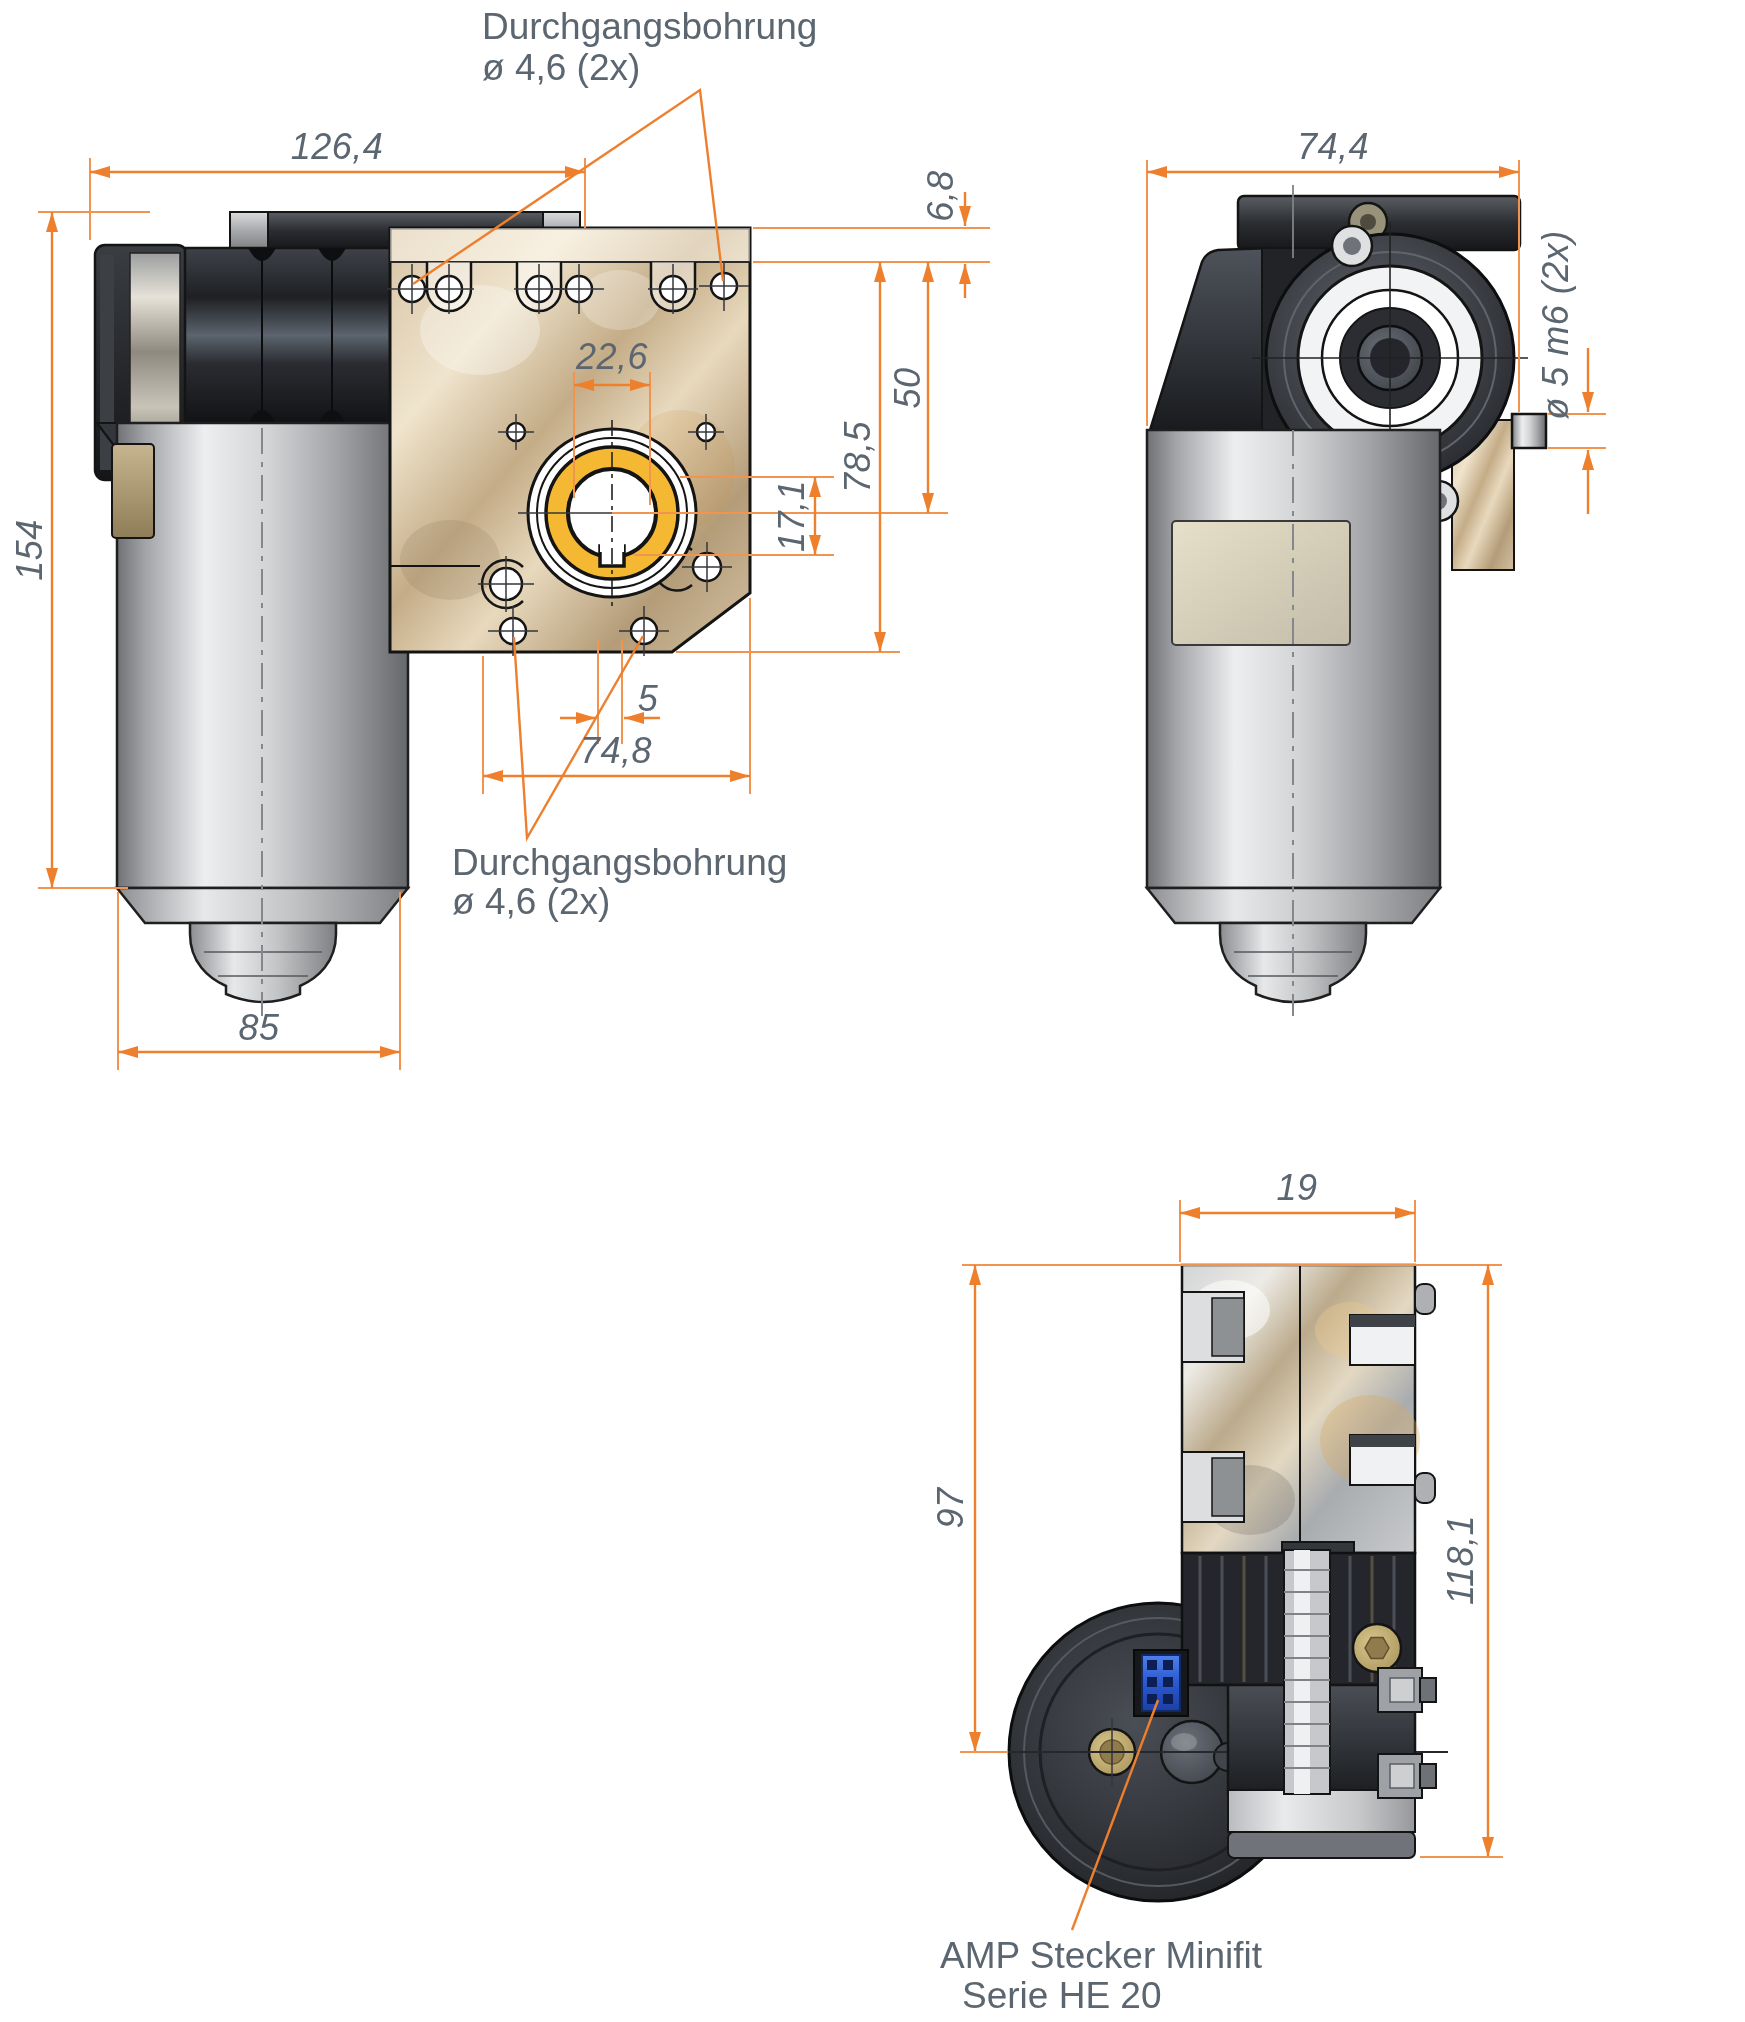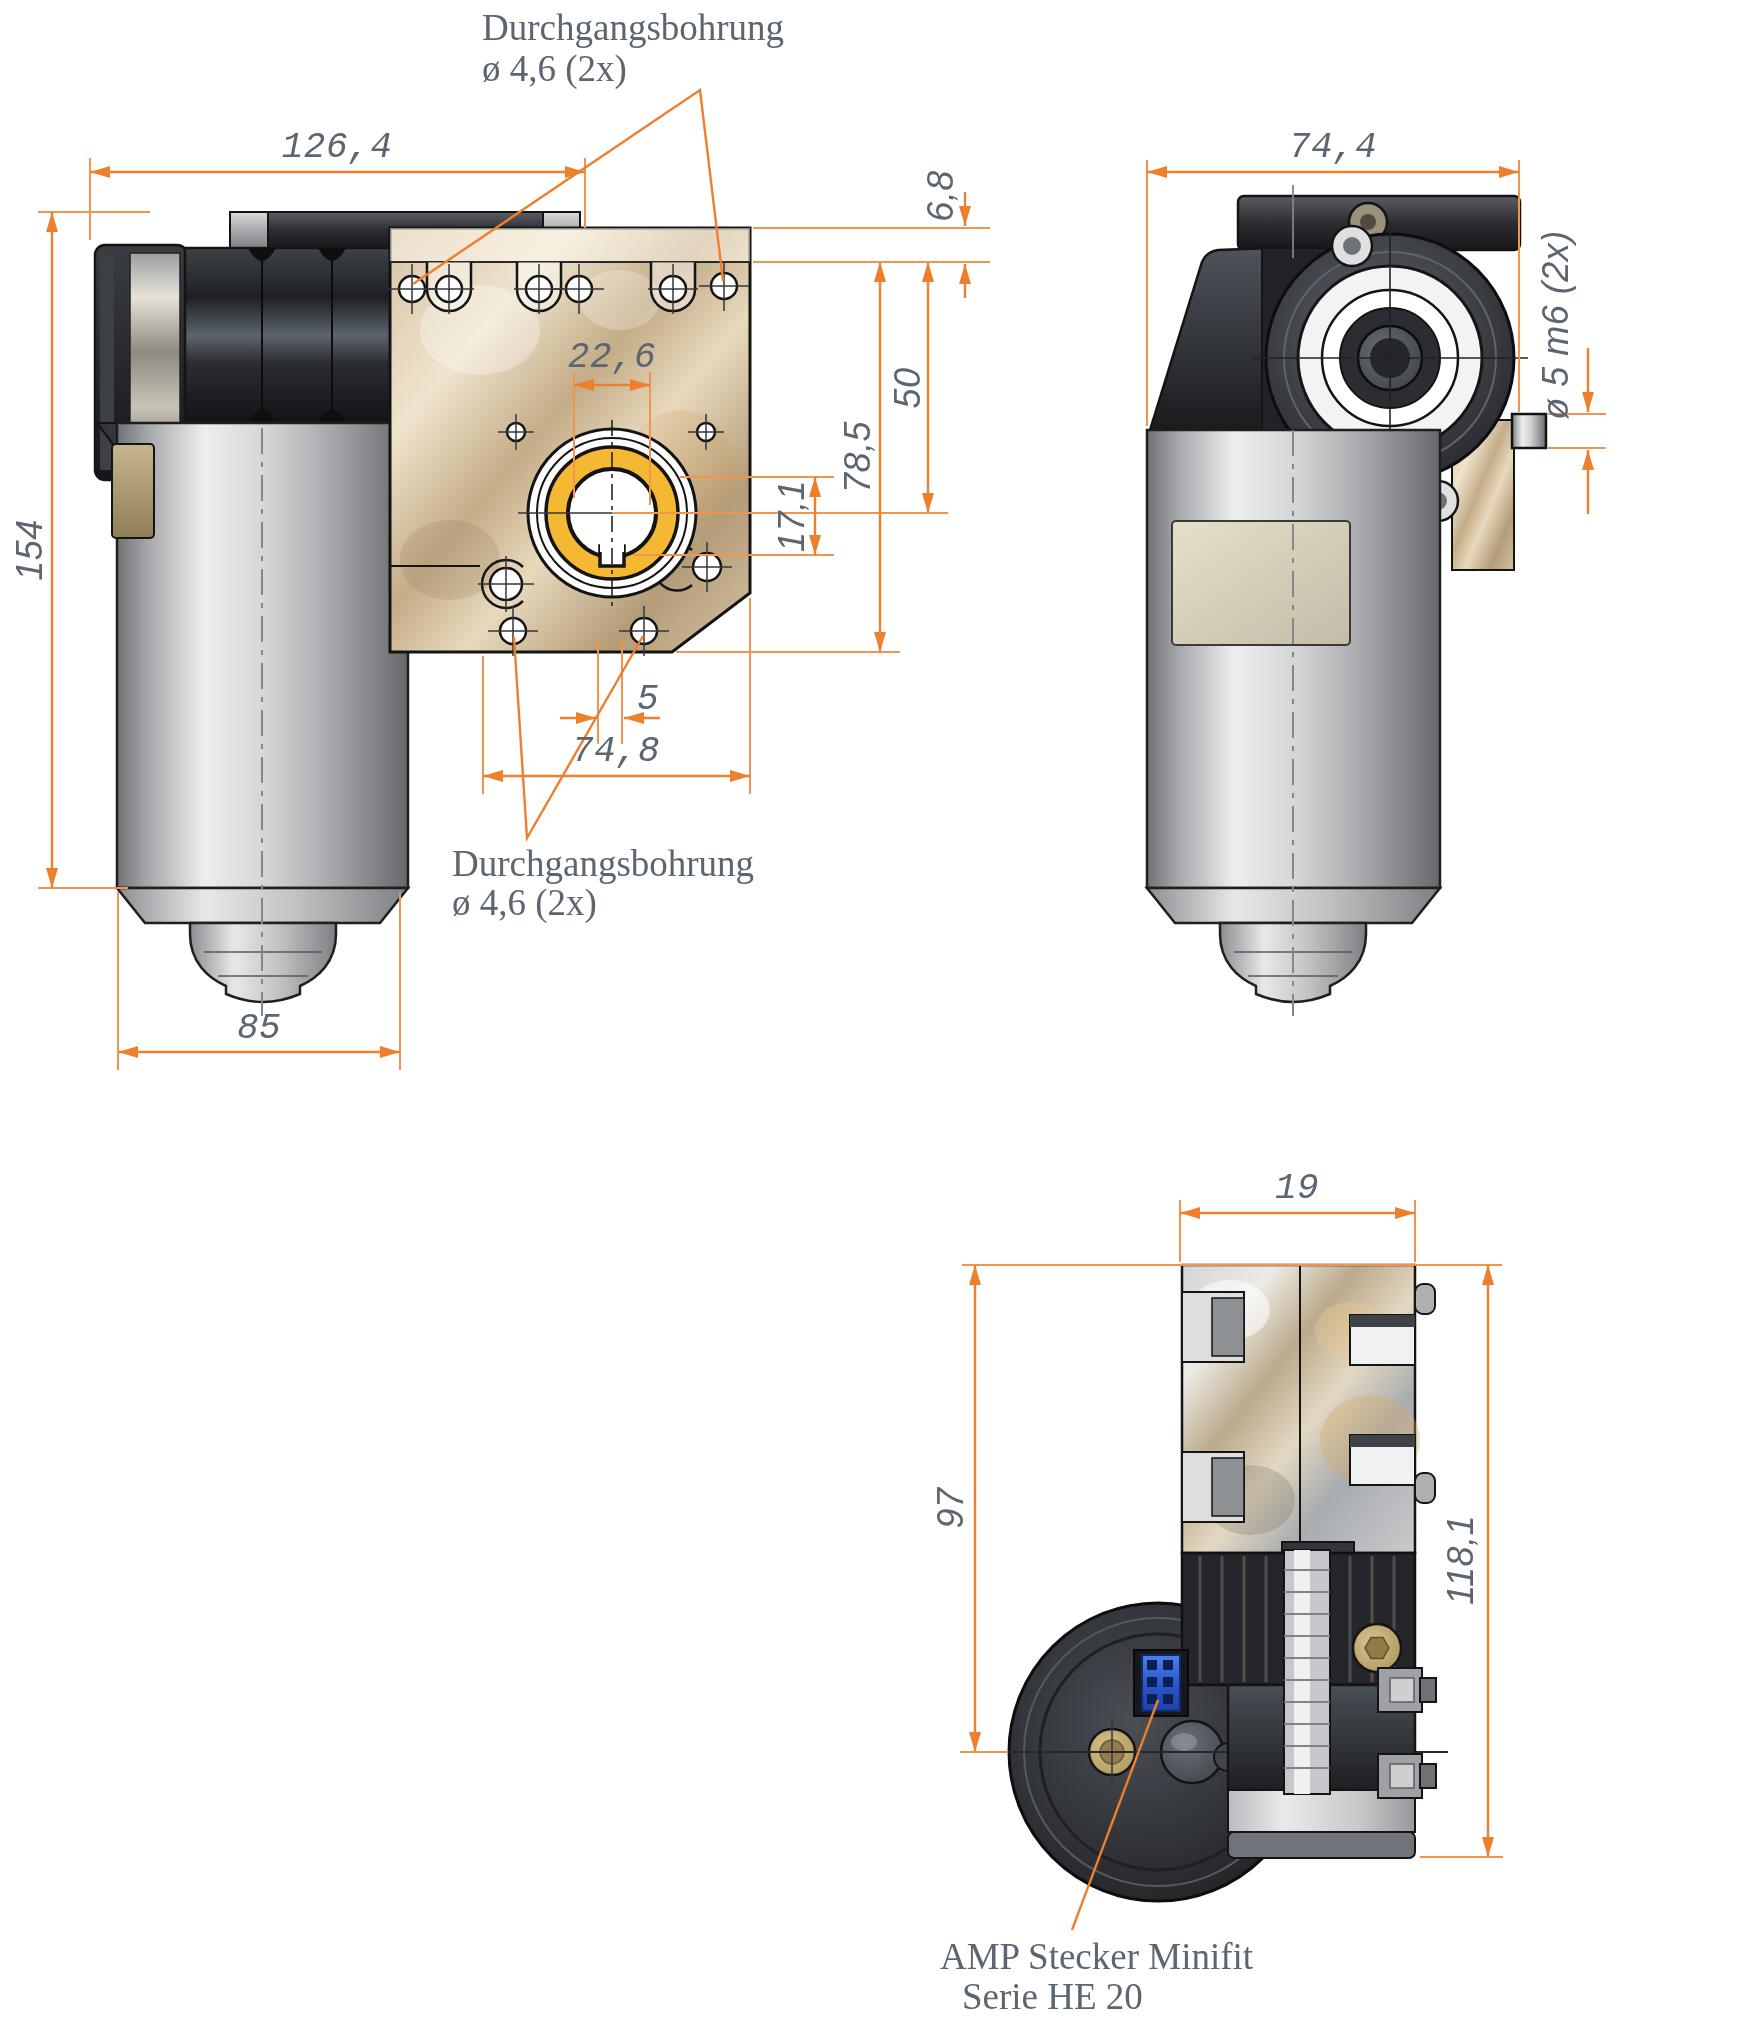--- a/index.html
+++ b/index.html
@@ -1,23 +1,23 @@
 <!DOCTYPE html>
 <html><head>
 <meta charset="utf-8">
 <style>
   html,body{margin:0;padding:0;background:#ffffff;}
   #canvas{position:relative;width:1745px;height:2022px;background:#ffffff;overflow:hidden;
           font-family:"Liberation Sans","DejaVu Sans",sans-serif;}
   svg{position:absolute;left:0;top:0;}
   .txt{position:absolute;color:#5b6670;white-space:nowrap;}
   .dim{font-size:36px;font-style:italic;letter-spacing:.5px;}
-  .hc{transform:translate(-50%,-50%);text-align:right;font-family:Liberation Mono, monospace;}
+  .hc{transform:translate(-50%,-50%);text-align:right;}
   .rot{transform:translate(-50%,-50%) rotate(-90deg);text-align:center;}
-  .lbl{font-size:37px;font-style:normal;font-family:Liberation Serif, serif;}
+  .lbl{font-size:37px;font-style:normal;}
   .ext-line{stroke:#f0944f;stroke-width:2;fill:none;}
   .dim-line{stroke:#ee7f2d;stroke-width:2.4;fill:none;}
   .leader{stroke:#ee7f2d;stroke-width:2.4;fill:none;}
   .center{stroke:#84878b;stroke-width:2;stroke-dasharray:26 8 5 8;fill:none;}
   .cross{stroke:#33363a;stroke-width:1.5;fill:none;}
   .hole{fill:#ffffff;stroke:#141414;stroke-width:2.5;}
 </style>
 </head>
 <body>
 

